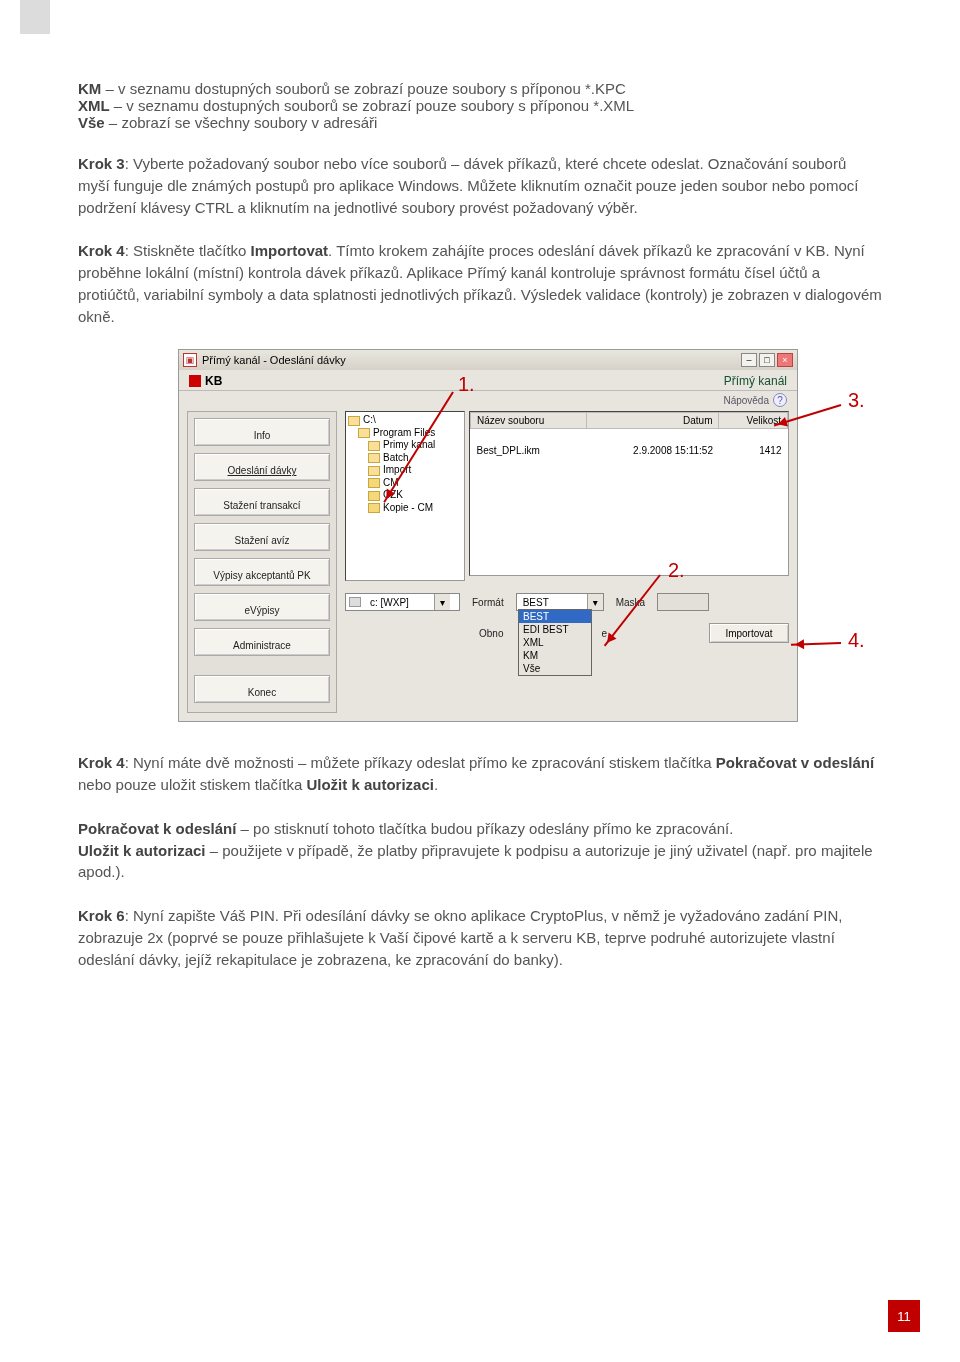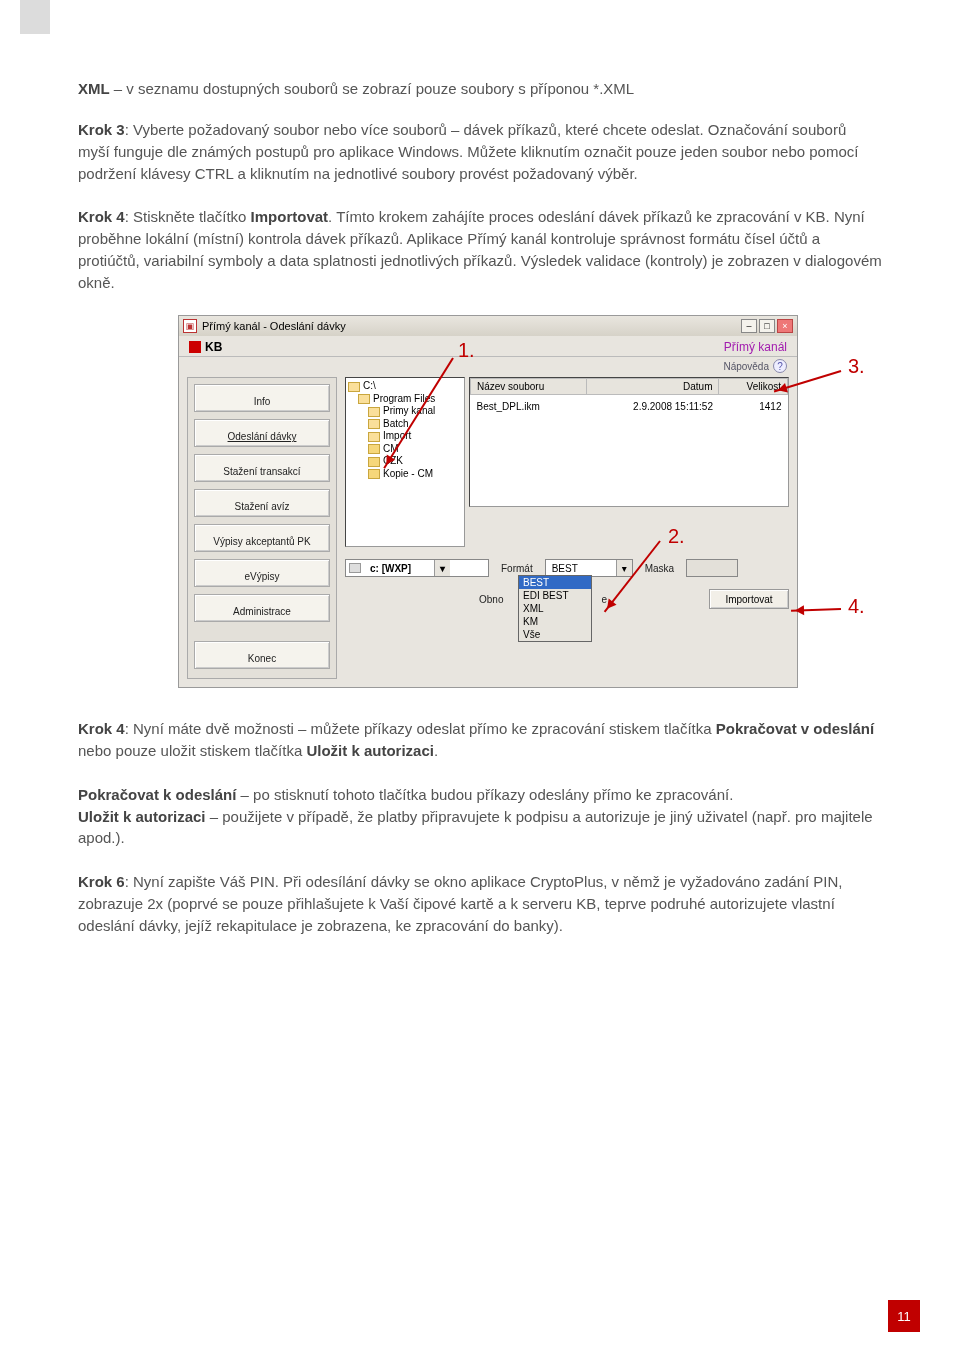--- a/index.html
+++ b/index.html
@@ -76,21 +76,21 @@
   .tbtns { margin-left: auto; display: flex; gap: 2px; }
   .tbtn { width: 16px; height: 14px; border: 1px solid #888; background: #f4f2ec; font-size: 9px; display:flex; align-items:center; justify-content:center; }
   .tbtn.close { background: #E77; border-color:#b44; color:#fff; }
   .brand {
     display:flex; justify-content: space-between; 
     padding: 4px 10px 2px;
     border-bottom: 1px solid #bbb;
   }
   .kblogo { display:flex; align-items:center; gap:4px; font-weight:bold; font-size:12px;}
   .kbsq { width:12px; height:12px; background:#c00; }
-  .subtitle { color:#a21caf; font-size:12px; }
+  .subtitle { color:#14532d; font-size:12px; }
   .helpline { display:flex; justify-content:flex-end; align-items:center; padding:2px 10px 4px; gap:4px; color:#556; font-size:10px;}
   .helpicon { width:14px; height:14px; border:1px solid #88a; border-radius:50%; display:flex; align-items:center; justify-content:center; color:#55a; background:#eef;}
   .body {
     display:flex; gap:8px; padding:0 8px 8px;
   }
   .navcol {
     width: 150px;
     border:1px solid #aaa;
     background:#e3e0d9;
     display:flex; flex-direction:column;
@@ -122,28 +122,28 @@
     padding:2px;
     font-size:10px;
     line-height:1.25;
   }
   .tree .d { display:flex; align-items:center; gap:3px; white-space:nowrap;}
   .tree .i1{ padding-left:10px;} .tree .i2{padding-left:20px;}
   .ficon{ width:12px;height:10px;background:#F6D77A;border:1px solid #c9a63e; display:inline-block;}
   .ficon.open{ background:#FADF9A;}
   .ficon.disk{ background:#ddd; border-color:#999;}
   .filelist {
-    flex:1; height:130px;
+    flex:1; height:165px;
     border:1px inset #999; background:#fff; overflow:hidden;
     font-size:10px;
   }
   .filelist table { width:100%; border-collapse:collapse; }
   .filelist th { background:#e7e4dd; border:1px solid #bbb; font-weight:normal; text-align:left; padding:2px 6px;}
   .filelist th:nth-child(2),.filelist th:nth-child(3){text-align:right;}
-  .filelist td { padding:6px 6px; }
+  .filelist td { padding:16px 6px; }
   .filelist td:nth-child(2),.filelist td:nth-child(3){text-align:right;}
   .drvrow { display:flex; align-items:center; gap:12px; padding-top:6px;}
   .combo {
     display:flex; align-items:center; background:#fff; border:1px solid #888; height:18px;
   }
   .combo .cv { padding:0 6px; font-size:10px; min-width:70px;}
   .combo .cbtn { width:16px; height:100%; background:#e7e4dd; border-left:1px solid #999; display:flex;align-items:center;justify-content:center;}
   .lbl { font-size:10px; color:#222; }
   .txtfield { background:#fff; border:1px solid #888; height:18px; width:52px;}
   .txtfield.dis { background:#e3e0d9;}
@@ -168,21 +168,23 @@
   }
 </style>
 </head>
 <body>
 
 <div class="page-tab"></div>
 
 <div class="content">
 
   <div class="para">
+    <div><span class="bold">KM</span><span> – v seznamu dostupných souborů se zobrazí pouze soubory s příponou *.KPC</span></div>
     <div><span class="bold">XML</span><span> – v seznamu dostupných souborů se zobrazí pouze soubory s příponou *.XML</span></div>
+    <div><span class="bold">Vše</span><span> – zobrazí se všechny soubory v adresáři</span></div>
   </div>
 
   <p class="para">
     <span class="bold">Krok 3</span><span>: Vyberte požadovaný soubor nebo více souborů – dávek příkazů, které chcete odeslat. Označování souborů myší funguje dle známých postupů pro aplikace Windows. Můžete kliknutím označit pouze jeden soubor nebo pomocí podržení klávesy CTRL a kliknutím na jednotlivé soubory provést požadovaný výběr.</span>
   </p>
 
   <p class="para">
     <span class="bold">Krok 4</span><span>: Stiskněte tlačítko </span><span class="bold">Importovat</span><span>. Tímto krokem zahájíte proces odeslání dávek příkazů ke zpracování v KB. Nyní proběhne lokální (místní) kontrola dávek příkazů. Aplikace Přímý kanál kontroluje správnost formátu čísel účtů a protiúčtů, variabilní symboly a data splatnosti jednotlivých příkazů. Výsledek validace (kontroly) je zobrazen v dialogovém okně.</span>
   </p>
 
@@ -284,21 +286,21 @@
                   <td>Best_DPL.ikm</td>
                   <td>2.9.2008 15:11:52</td>
                   <td>1412</td>
                 </tr>
               </tbody>
                 </table>
             </div>
           </div>
 
           <div class="drvrow">
-            <div class="combo" style="width:144px;font-weight:bold;">
+            <div class="combo" style="width:115px;">
               <span class="ficon disk" style="margin:0 3px;"></span>
               <span class="cv">c: [WXP]</span>
               <span class="cbtn">▾</span>
             </div>
             <span class="lbl">Formát</span>
             <div class="combo" style="width:88px;">
               <span class="cv">BEST</span>
               <span class="cbtn">▾</span>
             </div>
             <span class="lbl">Maska</span>

